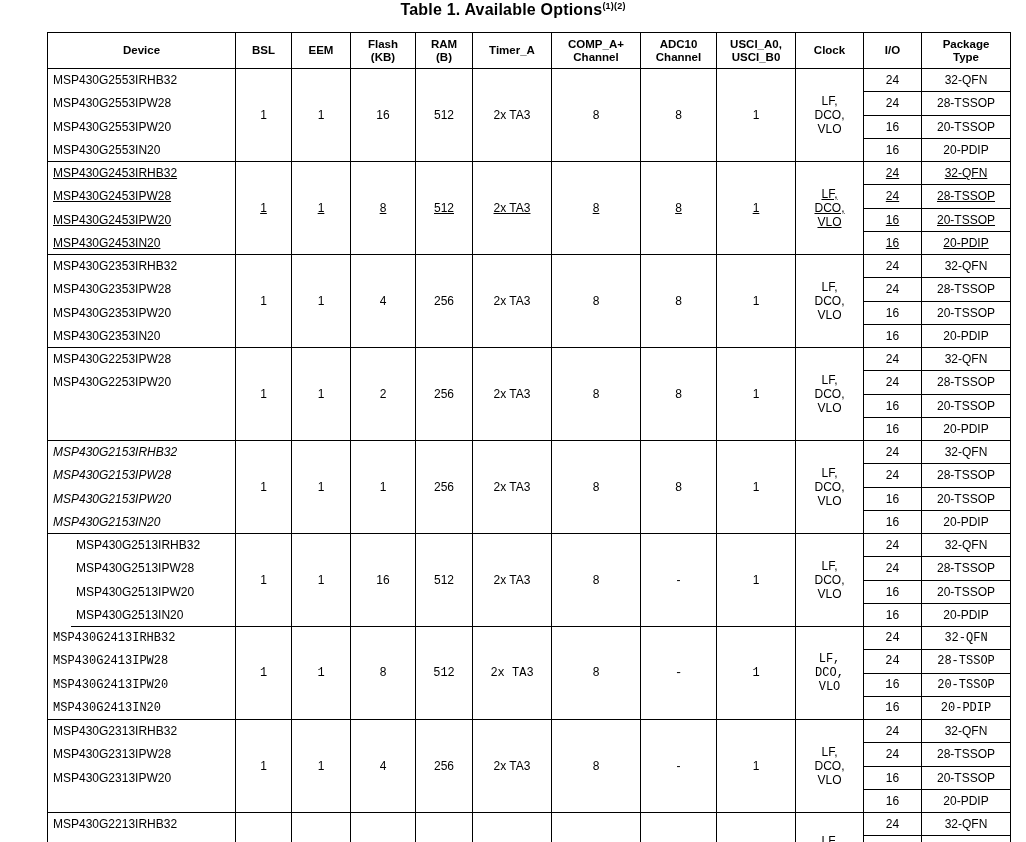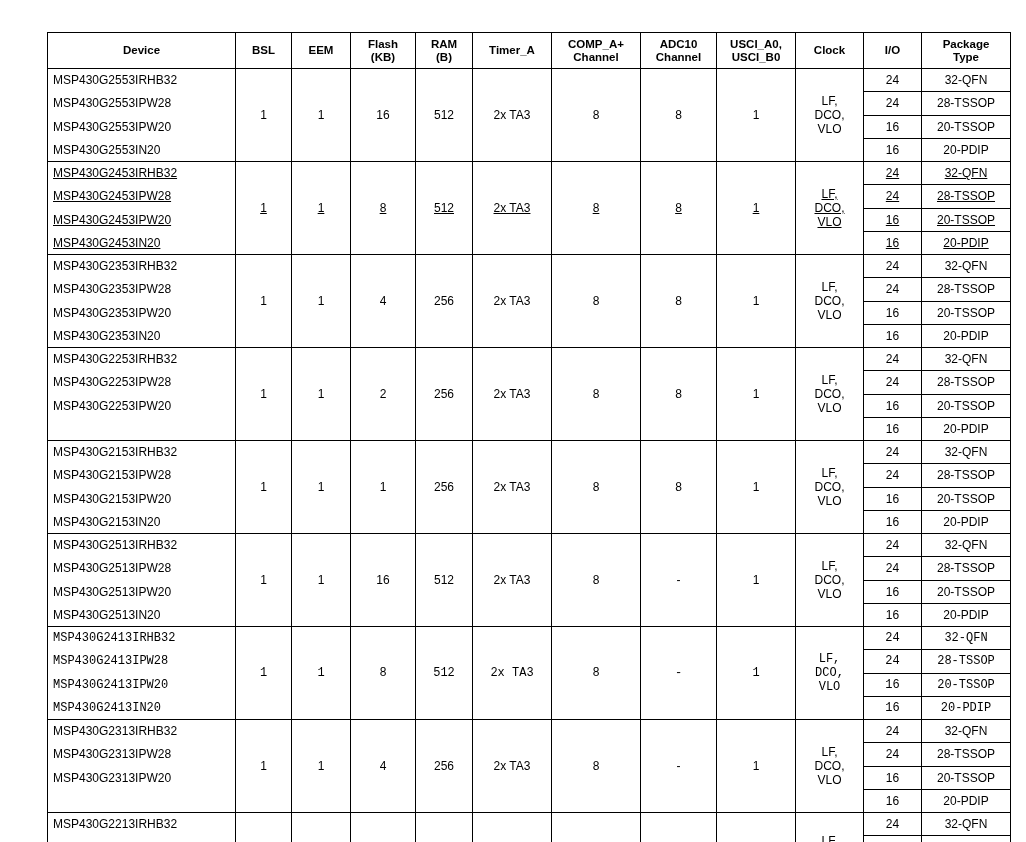--- a/index.html
+++ b/index.html
@@ -75,20 +75,23 @@
   .clock-cell { line-height: 14px; }
   .partial-clock {
     align-items: flex-start;
     padding-top: 21px;
   }
 </style>
 </head>
 <body>
 
 <div class="page">
+  <div class="title-wrap">
+    <span>Table 1. Available Options</span><sup>(1)(2)</sup>
+  </div>
   <div class="tbl">
     <div class="hdr-row">
         <div class="cell hcell">Device</div>
         <div class="cell hcell">BSL</div>
         <div class="cell hcell">EEM</div>
         <div class="cell hcell">Flash
 (KB)</div>
         <div class="cell hcell">RAM
 (B)</div>
         <div class="cell hcell">Timer_A</div>
@@ -164,21 +167,21 @@
           <div class="cell" style="grid-area: 1 / 11;">24</div>
           <div class="cell" style="grid-area: 1 / 12;">32-QFN</div>
           <div class="cell" style="grid-area: 2 / 11;">24</div>
           <div class="cell" style="grid-area: 2 / 12;">28-TSSOP</div>
           <div class="cell" style="grid-area: 3 / 11;">16</div>
           <div class="cell" style="grid-area: 3 / 12;">20-TSSOP</div>
           <div class="cell" style="grid-area: 4 / 11;">16</div>
           <div class="cell" style="grid-area: 4 / 12;">20-PDIP</div>
         </div>
         <div class="group" style="grid-template-rows: repeat(4, 23.25px);">
-          <div class="cell device-cell" style="grid-area: 1 / 1 / span 4;"><div class="dev-line">MSP430G2253IRHB32</div><div class="dev-line">MSP430G2253IPW28</div><div class="dev-line">MSP430G2253IPW20</div></div>
+          <div class="cell device-cell" style="grid-area: 1 / 1 / span 4;"><div class="dev-line">MSP430G2253IPW28</div><div class="dev-line">MSP430G2253IPW20</div></div>
           <div class="cell" style="grid-area: 1 / 2 / span 4;">1</div>
           <div class="cell" style="grid-area: 1 / 3 / span 4;">1</div>
           <div class="cell" style="grid-area: 1 / 4 / span 4;">2</div>
           <div class="cell" style="grid-area: 1 / 5 / span 4;">256</div>
           <div class="cell" style="grid-area: 1 / 6 / span 4;">2x TA3</div>
           <div class="cell" style="grid-area: 1 / 7 / span 4;">8</div>
           <div class="cell" style="grid-area: 1 / 8 / span 4;">8</div>
           <div class="cell" style="grid-area: 1 / 9 / span 4;">1</div>
           <div class="cell clock-cell" style="grid-area: 1 / 10 / span 4;">LF,
 DCO,
@@ -186,21 +189,21 @@
           <div class="cell" style="grid-area: 1 / 11;">24</div>
           <div class="cell" style="grid-area: 1 / 12;">32-QFN</div>
           <div class="cell" style="grid-area: 2 / 11;">24</div>
           <div class="cell" style="grid-area: 2 / 12;">28-TSSOP</div>
           <div class="cell" style="grid-area: 3 / 11;">16</div>
           <div class="cell" style="grid-area: 3 / 12;">20-TSSOP</div>
           <div class="cell" style="grid-area: 4 / 11;">16</div>
           <div class="cell" style="grid-area: 4 / 12;">20-PDIP</div>
         </div>
         <div class="group" style="grid-template-rows: repeat(4, 23.25px);">
-          <div class="cell device-cell" style="grid-area: 1 / 1 / span 4;"><div class="dev-line">MSP430G2153IRHB32</div><div class="dev-line">MSP430G2153IPW28</div><div class="dev-line">MSP430G2153IPW20</div><div class="dev-line">MSP430G2153IN20</div></div>
+          <div class="cell device-cell" style="grid-area: 1 / 1 / span 4; font-style: italic;"><div class="dev-line">MSP430G2153IRHB32</div><div class="dev-line">MSP430G2153IPW28</div><div class="dev-line">MSP430G2153IPW20</div><div class="dev-line">MSP430G2153IN20</div></div>
           <div class="cell" style="grid-area: 1 / 2 / span 4;">1</div>
           <div class="cell" style="grid-area: 1 / 3 / span 4;">1</div>
           <div class="cell" style="grid-area: 1 / 4 / span 4;">1</div>
           <div class="cell" style="grid-area: 1 / 5 / span 4;">256</div>
           <div class="cell" style="grid-area: 1 / 6 / span 4;">2x TA3</div>
           <div class="cell" style="grid-area: 1 / 7 / span 4;">8</div>
           <div class="cell" style="grid-area: 1 / 8 / span 4;">8</div>
           <div class="cell" style="grid-area: 1 / 9 / span 4;">1</div>
           <div class="cell clock-cell" style="grid-area: 1 / 10 / span 4;">LF,
 DCO,
@@ -208,21 +211,21 @@
           <div class="cell" style="grid-area: 1 / 11;">24</div>
           <div class="cell" style="grid-area: 1 / 12;">32-QFN</div>
           <div class="cell" style="grid-area: 2 / 11;">24</div>
           <div class="cell" style="grid-area: 2 / 12;">28-TSSOP</div>
           <div class="cell" style="grid-area: 3 / 11;">16</div>
           <div class="cell" style="grid-area: 3 / 12;">20-TSSOP</div>
           <div class="cell" style="grid-area: 4 / 11;">16</div>
           <div class="cell" style="grid-area: 4 / 12;">20-PDIP</div>
         </div>
         <div class="group" style="grid-template-rows: repeat(4, 23.25px);">
-          <div class="cell device-cell" style="grid-area: 1 / 1 / span 4;"><div class="dev-line">MSP430G2513IRHB32</div><div class="dev-line">MSP430G2513IPW28</div><div class="dev-line">MSP430G2513IPW20</div><div class="dev-line">MSP430G2513IN20</div></div>
+          <div class="cell device-cell" style="grid-area: 1 / 1 / span 4; margin-left: 23px;"><div class="dev-line">MSP430G2513IRHB32</div><div class="dev-line">MSP430G2513IPW28</div><div class="dev-line">MSP430G2513IPW20</div><div class="dev-line">MSP430G2513IN20</div></div>
           <div class="cell" style="grid-area: 1 / 2 / span 4;">1</div>
           <div class="cell" style="grid-area: 1 / 3 / span 4;">1</div>
           <div class="cell" style="grid-area: 1 / 4 / span 4;">16</div>
           <div class="cell" style="grid-area: 1 / 5 / span 4;">512</div>
           <div class="cell" style="grid-area: 1 / 6 / span 4;">2x TA3</div>
           <div class="cell" style="grid-area: 1 / 7 / span 4;">8</div>
           <div class="cell" style="grid-area: 1 / 8 / span 4;">-</div>
           <div class="cell" style="grid-area: 1 / 9 / span 4;">1</div>
           <div class="cell clock-cell" style="grid-area: 1 / 10 / span 4;">LF,
 DCO,

